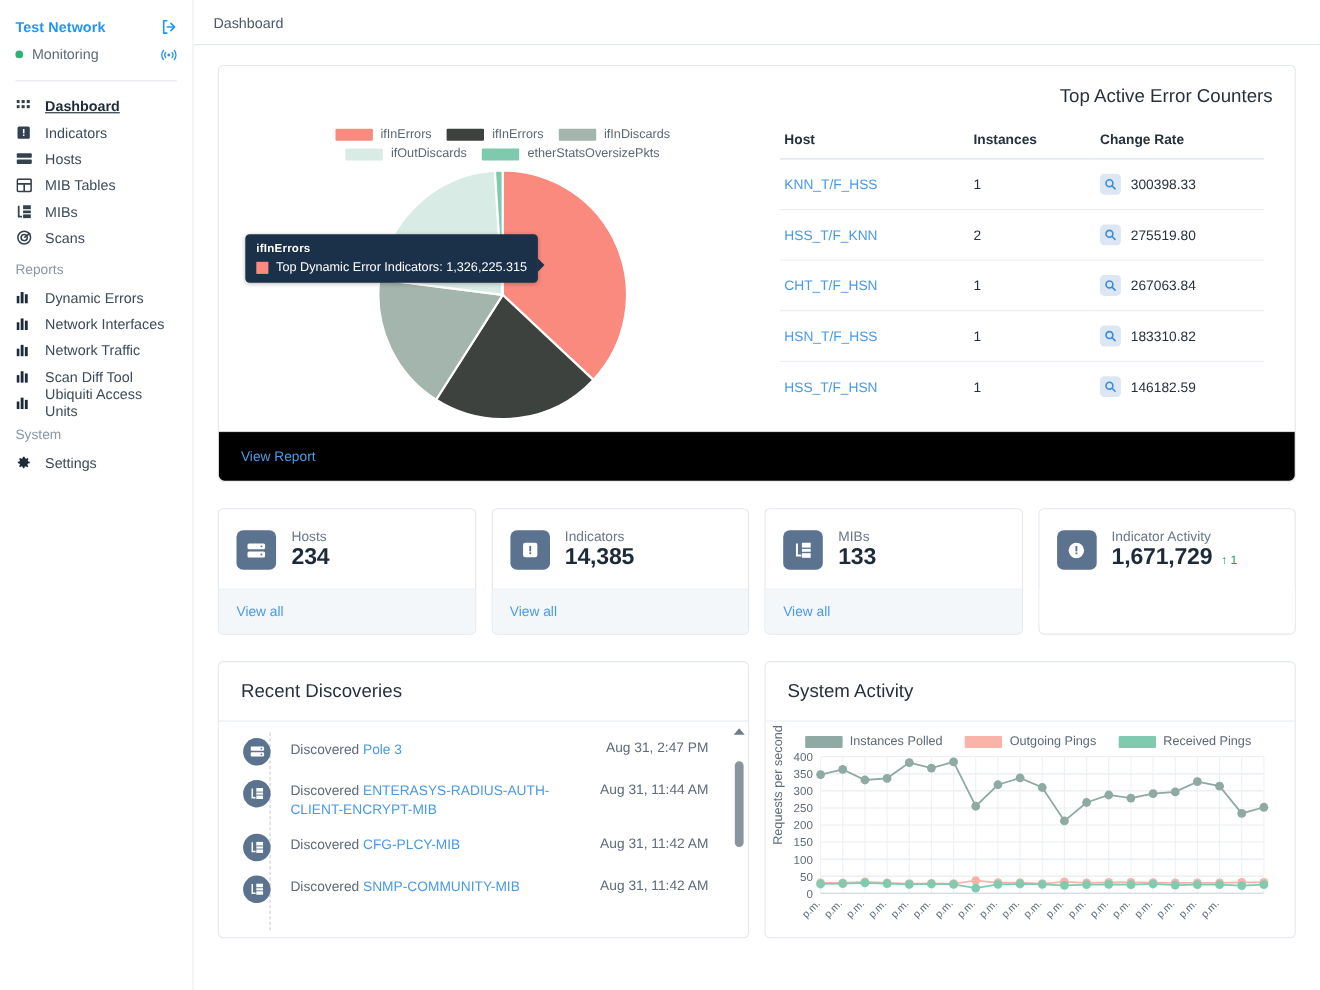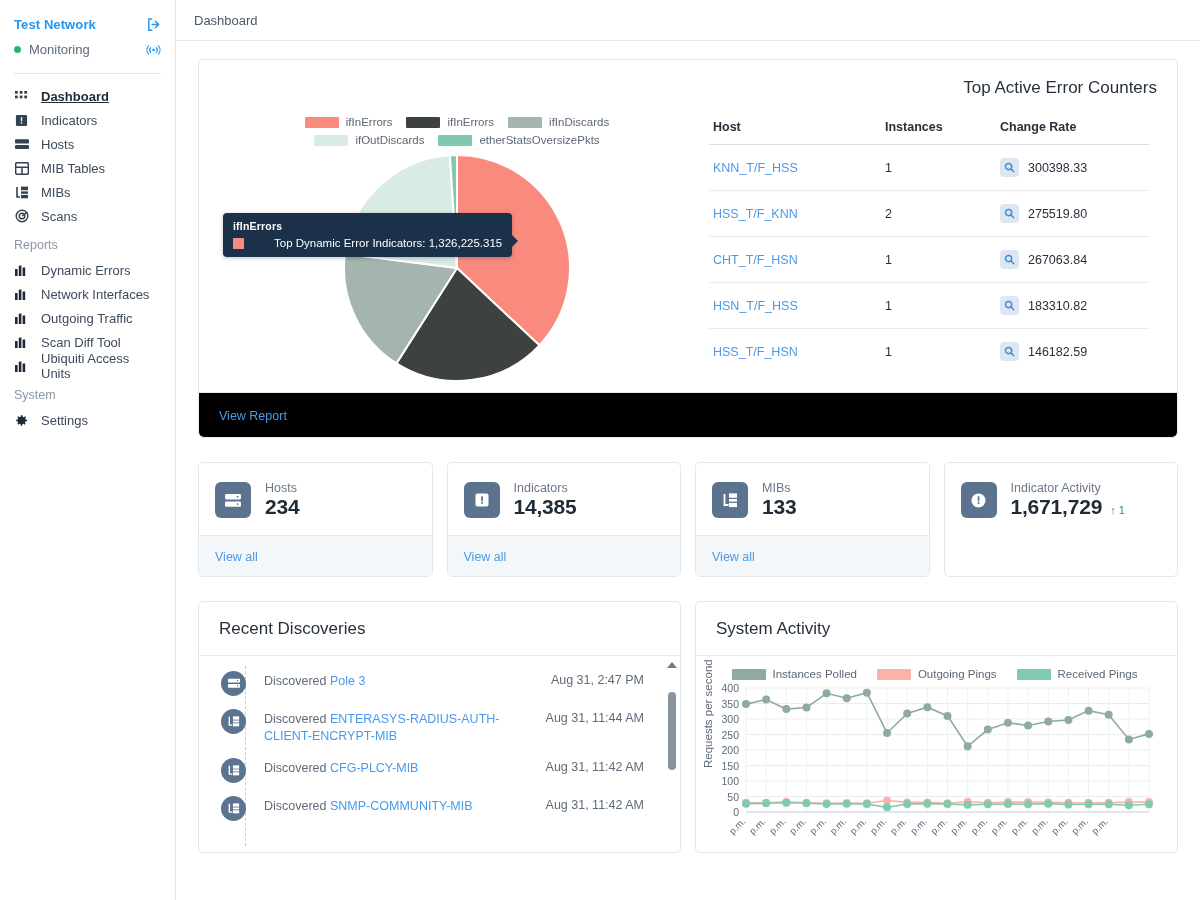--- a/index.html
+++ b/index.html
@@ -88,21 +88,21 @@
   .tooltip {
     position: absolute; left: 6px; top: 59px;
     background: #1b3049; border-radius: 4px;
     padding: 7px 10px 8px 10px; color: #fff;
     box-shadow: 0 1px 4px rgba(0,0,0,.25);
     z-index: 5;
   }
   .tt-title { font-size: 10.5px; font-weight: bold; letter-spacing: .2px; }
   .tt-row { display: flex; align-items: center; gap: 7px; margin-top: 5px; }
   .tt-sw { width: 11px; height: 11px; background: #fa8a7d; }
-  .tt-tx { font-size: 11.5px; white-space: nowrap; margin-left: 23px; }
+  .tt-tx { font-size: 11.5px; white-space: nowrap; }
   .tt-arrow {
     position: absolute; right: -6px; top: 22px;
     width: 0; height: 0;
     border-top: 6px solid transparent;
     border-bottom: 6px solid transparent;
     border-left: 6px solid #1b3049;
   }
 
   .tbl-col { flex: 1; padding: 8px 10px 0 12px; }
   table.hosts { width: 100%; border-collapse: collapse; }
@@ -310,21 +310,21 @@
         <span class="nav-label">Network Interfaces</span>
       </div>
       <div class="nav-item">
         <span class="nav-ico">
           <svg width="13" height="12" viewBox="0 0 13 12" fill="#1d2b39">
               <rect x="0" y="5" width="2.6" height="7"></rect>
               <rect x="3.8" y="1.5" width="2.6" height="10.5"></rect>
               <rect x="7.6" y="3.5" width="2.6" height="8.5"></rect>
             </svg>
         </span>
-        <span class="nav-label">Outgoing Traffic</span>
+        <span class="nav-label">Network Traffic</span>
       </div>
       <div class="nav-item">
         <span class="nav-ico">
           <svg width="13" height="12" viewBox="0 0 13 12" fill="#1d2b39">
               <rect x="0" y="5" width="2.6" height="7"></rect>
               <rect x="3.8" y="1.5" width="2.6" height="10.5"></rect>
               <rect x="7.6" y="3.5" width="2.6" height="8.5"></rect>
             </svg>
         </span>
         <span class="nav-label">Scan Diff Tool</span>

